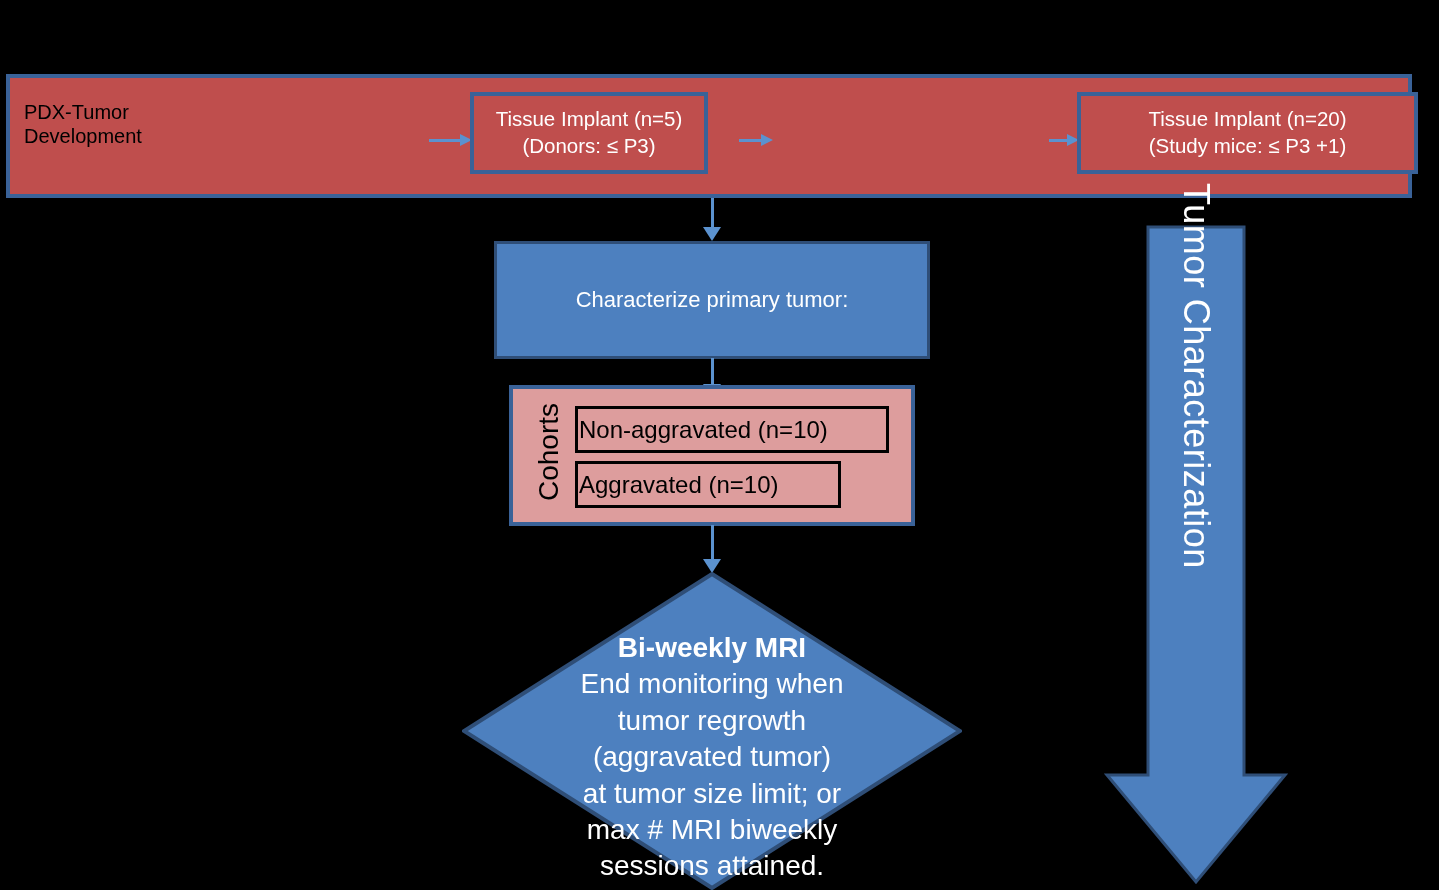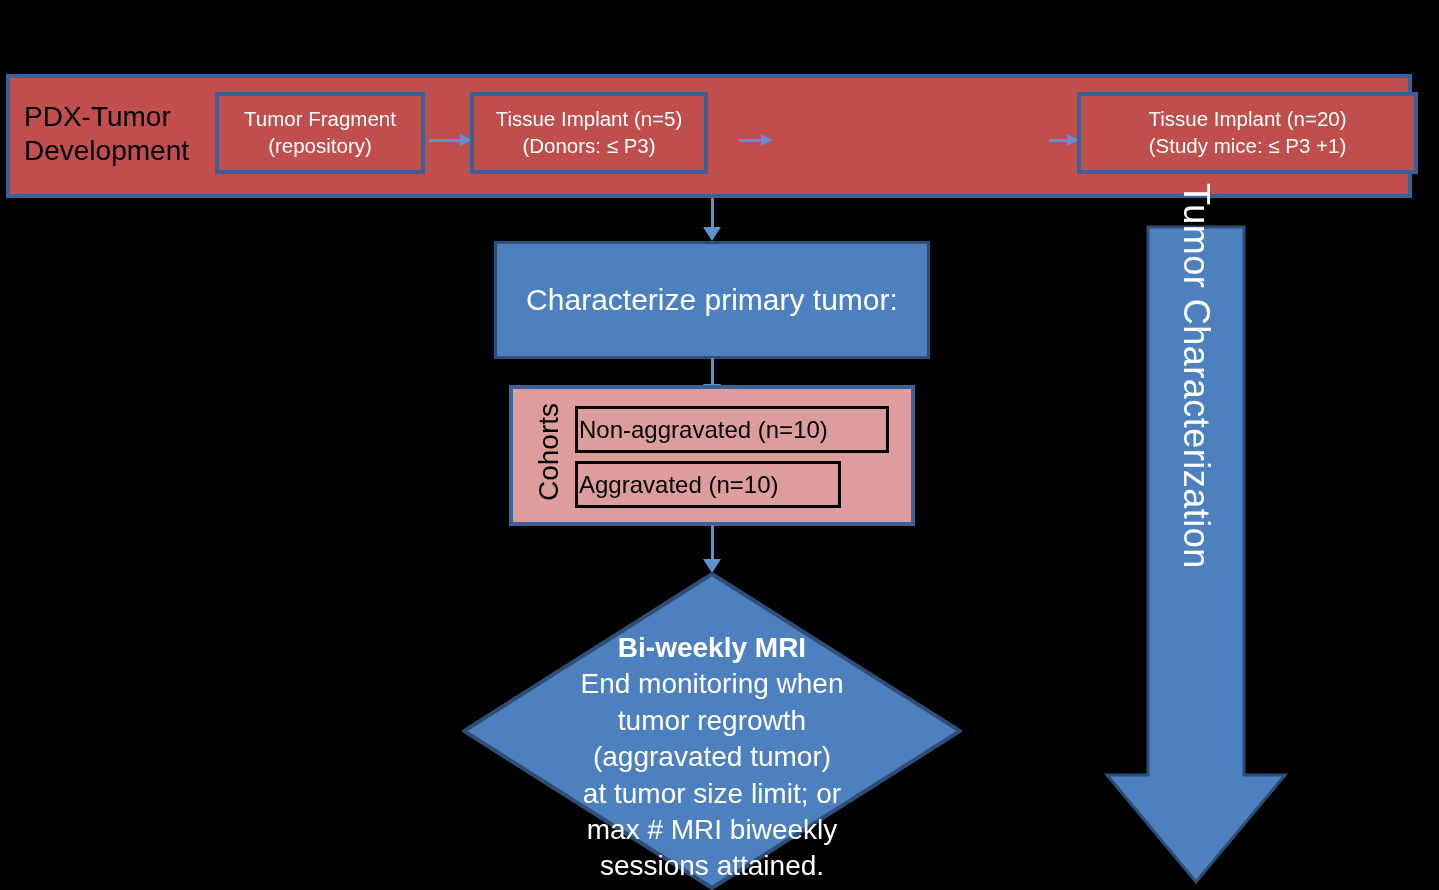--- a/index.html
+++ b/index.html
@@ -26,21 +26,21 @@
     box-sizing: border-box;
     background: #bf4e4d;
     border: 4px solid #3a6298;
   }
   #pdx-banner-label {
     position: absolute;
     left: 14px;
     top: 22px;
     width: 185px;
     color: #000000;
-    font-size: 28px;
+    font-size: 20px;
     line-height: 1.22;
     text-align: left;
   }
 
   .stage-box {
     position: absolute;
     box-sizing: border-box;
     background: #bf4e4d;
     border: 4px solid #3a6298;
     color: #ffffff;
@@ -126,21 +126,21 @@
     top: 241px;
     width: 436px;
     height: 118px;
     box-sizing: border-box;
     background: #4d80bf;
     border: 3px solid #2f4e77;
     display: flex;
     align-items: center;
     justify-content: center;
     text-align: left;
-    font-size: 30px;
+    font-size: 22px;
     line-height: 1.32;
     color: #ffffff;
   }
 
   
   #cohorts-box {
     position: absolute;
     left: 509px;
     top: 385px;
     width: 406px;
@@ -230,26 +230,20 @@
   }
   sup { font-size: 0.62em; vertical-align: super; }
 </style>
 </head>
 <body>
 
 <div id="pdx-banner">
 
   <div id="pdx-banner-label">PDX-Tumor Development</div>
 
-  <div id="stage-1" class="stage-box">
-    <div>
-      <span>Tumor Fragment</span><br>
-      <span>(repository)</span>
-    </div>
-  </div>
 
   <div id="conn-1-2" class="h-connector">
     <div class="line"></div>
     <div class="head"></div>
   </div>
 
   <div id="stage-2" class="stage-box">
     <div>
       <span>Tissue Implant (n=5)</span><br>
       <span>(Donors: ≤ P3)</span>

